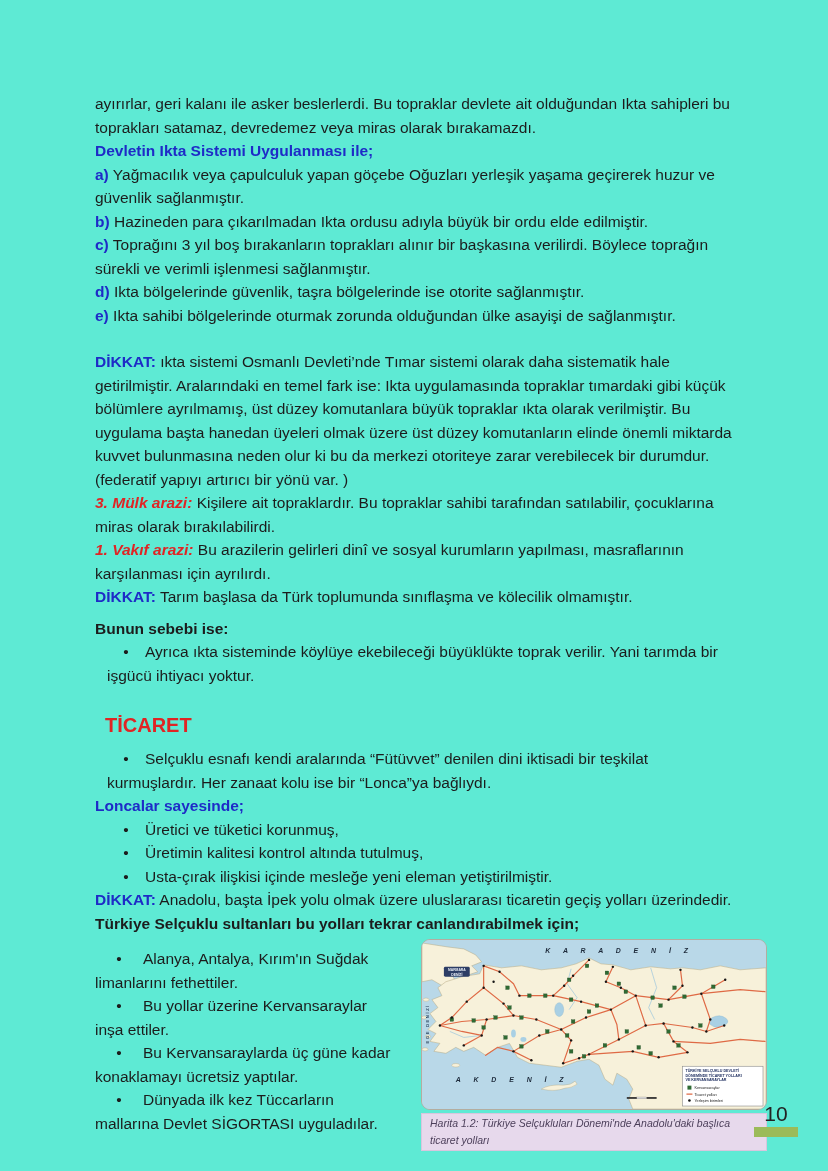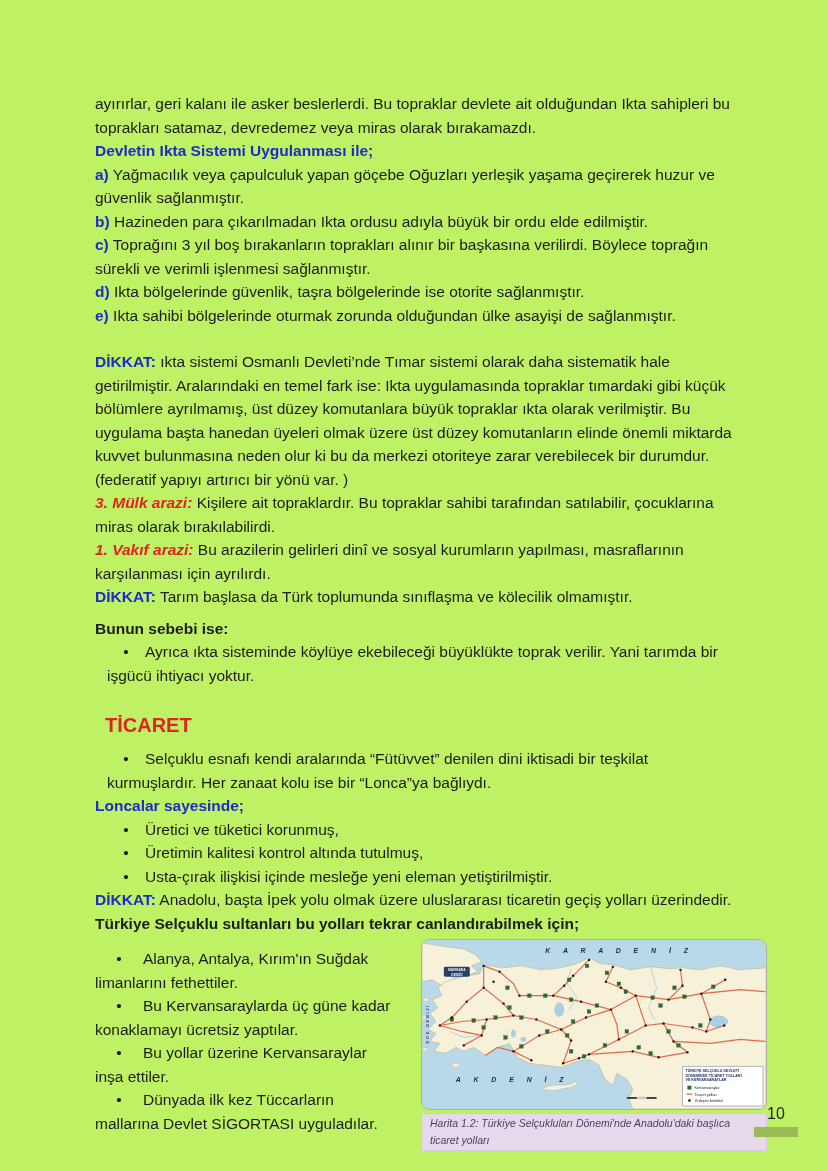--- a/index.html
+++ b/index.html
@@ -1,18 +1,18 @@
 <!DOCTYPE html>
 <html lang="tr"><head>
 <meta charset="utf-8">
 <style>
   html,body{margin:0;padding:0;background:#e9e9e9;}
   .page{
     width:828px;height:1171px;position:relative;margin:0 auto;
-    background:#bef264;overflow:hidden;
+    background:#5eead4;overflow:hidden;
     font-family:"Liberation Sans","DejaVu Sans",sans-serif;
     font-size:15.5px;line-height:23.5px;color:#1c1c1c;
   }
   .content{position:absolute;left:95px;top:92px;width:644px;}
   p{margin:0;}
   .b{font-weight:700;margin-top:8px;}
   .blue{color:#1e2bc7;}
   .red{color:#e02424;font-style:italic;}
   .sp{height:23px;}
   h2.ticaret{color:#e02424;font-size:20px;line-height:26px;margin:25px 0 9px 10px;font-weight:700;}
@@ -21,21 +21,21 @@
   .two-col{display:flex;margin-top:4px;}
   .col-text{flex:none;width:298px;padding-top:8px;}
   .col-map{flex:none;width:346px;padding-left:28px;}
   .mb{padding-left:0;}
   .mb::before{content:"•";display:inline-block;width:48px;text-align:center;}
   .mapframe{display:block;border:1px solid #b3ada0;border-radius:9px;overflow:hidden;background:#b9d8e8;}
   .mapframe svg{display:block;}
   .map-caption{margin-top:3px;background:#e7d9ec;border:1px solid #d8c6de;color:#4c3f5a;
     font-style:italic;font-size:10.5px;line-height:17px;padding:1px 8px;}
   .pagenum{position:absolute;right:30px;top:1104px;width:44px;text-align:center;}
-  .pagenum .num{font-size:16px;line-height:20px;color:#222;}
+  .pagenum .num{font-size:21px;line-height:20px;color:#222;}
   .pagenum .bar{height:10px;margin-top:3px;background:#9bbb59;}
 </style>
 </head>
 <body>
 
 <div class="page">
   <div class="content">
 
     <p>ayırırlar, geri kalanı ile asker beslerlerdi. Bu topraklar devlete ait olduğundan Ikta sahipleri bu toprakları satamaz, devredemez veya miras olarak bırakamazdı.</p>
 
@@ -69,22 +69,22 @@
 
     <p class="bullet"><span>Üretici ve tüketici korunmuş,</span></p>
     <p class="bullet"><span>Üretimin kalitesi kontrol altında tutulmuş,</span></p>
     <p class="bullet"><span>Usta-çırak ilişkisi içinde mesleğe yeni eleman yetiştirilmiştir.</span></p>
 
     <p><span class="blue b">DİKKAT:</span> <span>Anadolu, başta İpek yolu olmak üzere uluslararası ticaretin geçiş yolları üzerindedir.</span> <span class="b">Türkiye Selçuklu sultanları bu yolları tekrar canlandırabilmek için;</span></p>
 
     <div class="two-col">
       <div class="col-text">
         <p class="mb"><span>Alanya, Antalya, Kırım'ın Suğdak limanlarını fethettiler.</span></p>
+        <p class="mb"><span>Bu yollar üzerine Kervansaraylar inşa ettiler.</span></p>
         <p class="mb"><span>Bu Kervansaraylarda üç güne kadar konaklamayı ücretsiz yaptılar.</span></p>
-        <p class="mb"><span>Bu yollar üzerine Kervansaraylar inşa ettiler.</span></p>
         <p class="mb"><span>Dünyada ilk kez Tüccarların mallarına Devlet SİGORTASI uyguladılar.</span></p>
       </div>
 
       <figure class="col-map" style="margin:0">
         <div class="mapframe">
           <svg viewBox="0 0 346 170" width="344" height="169" xmlns="http://www.w3.org/2000/svg">
 
             <rect x="0" y="0" width="346" height="170" fill="#b9d8e8"></rect>
 
             <path d="M0,3 L26,7 L42,9 L54,15 L60,22 L50,26 L56,32 L44,36 L30,34 L34,43 L22,47 L10,40 L0,42 Z" fill="#f7f1da" stroke="#b7ab84" stroke-width="0.5"></path>

